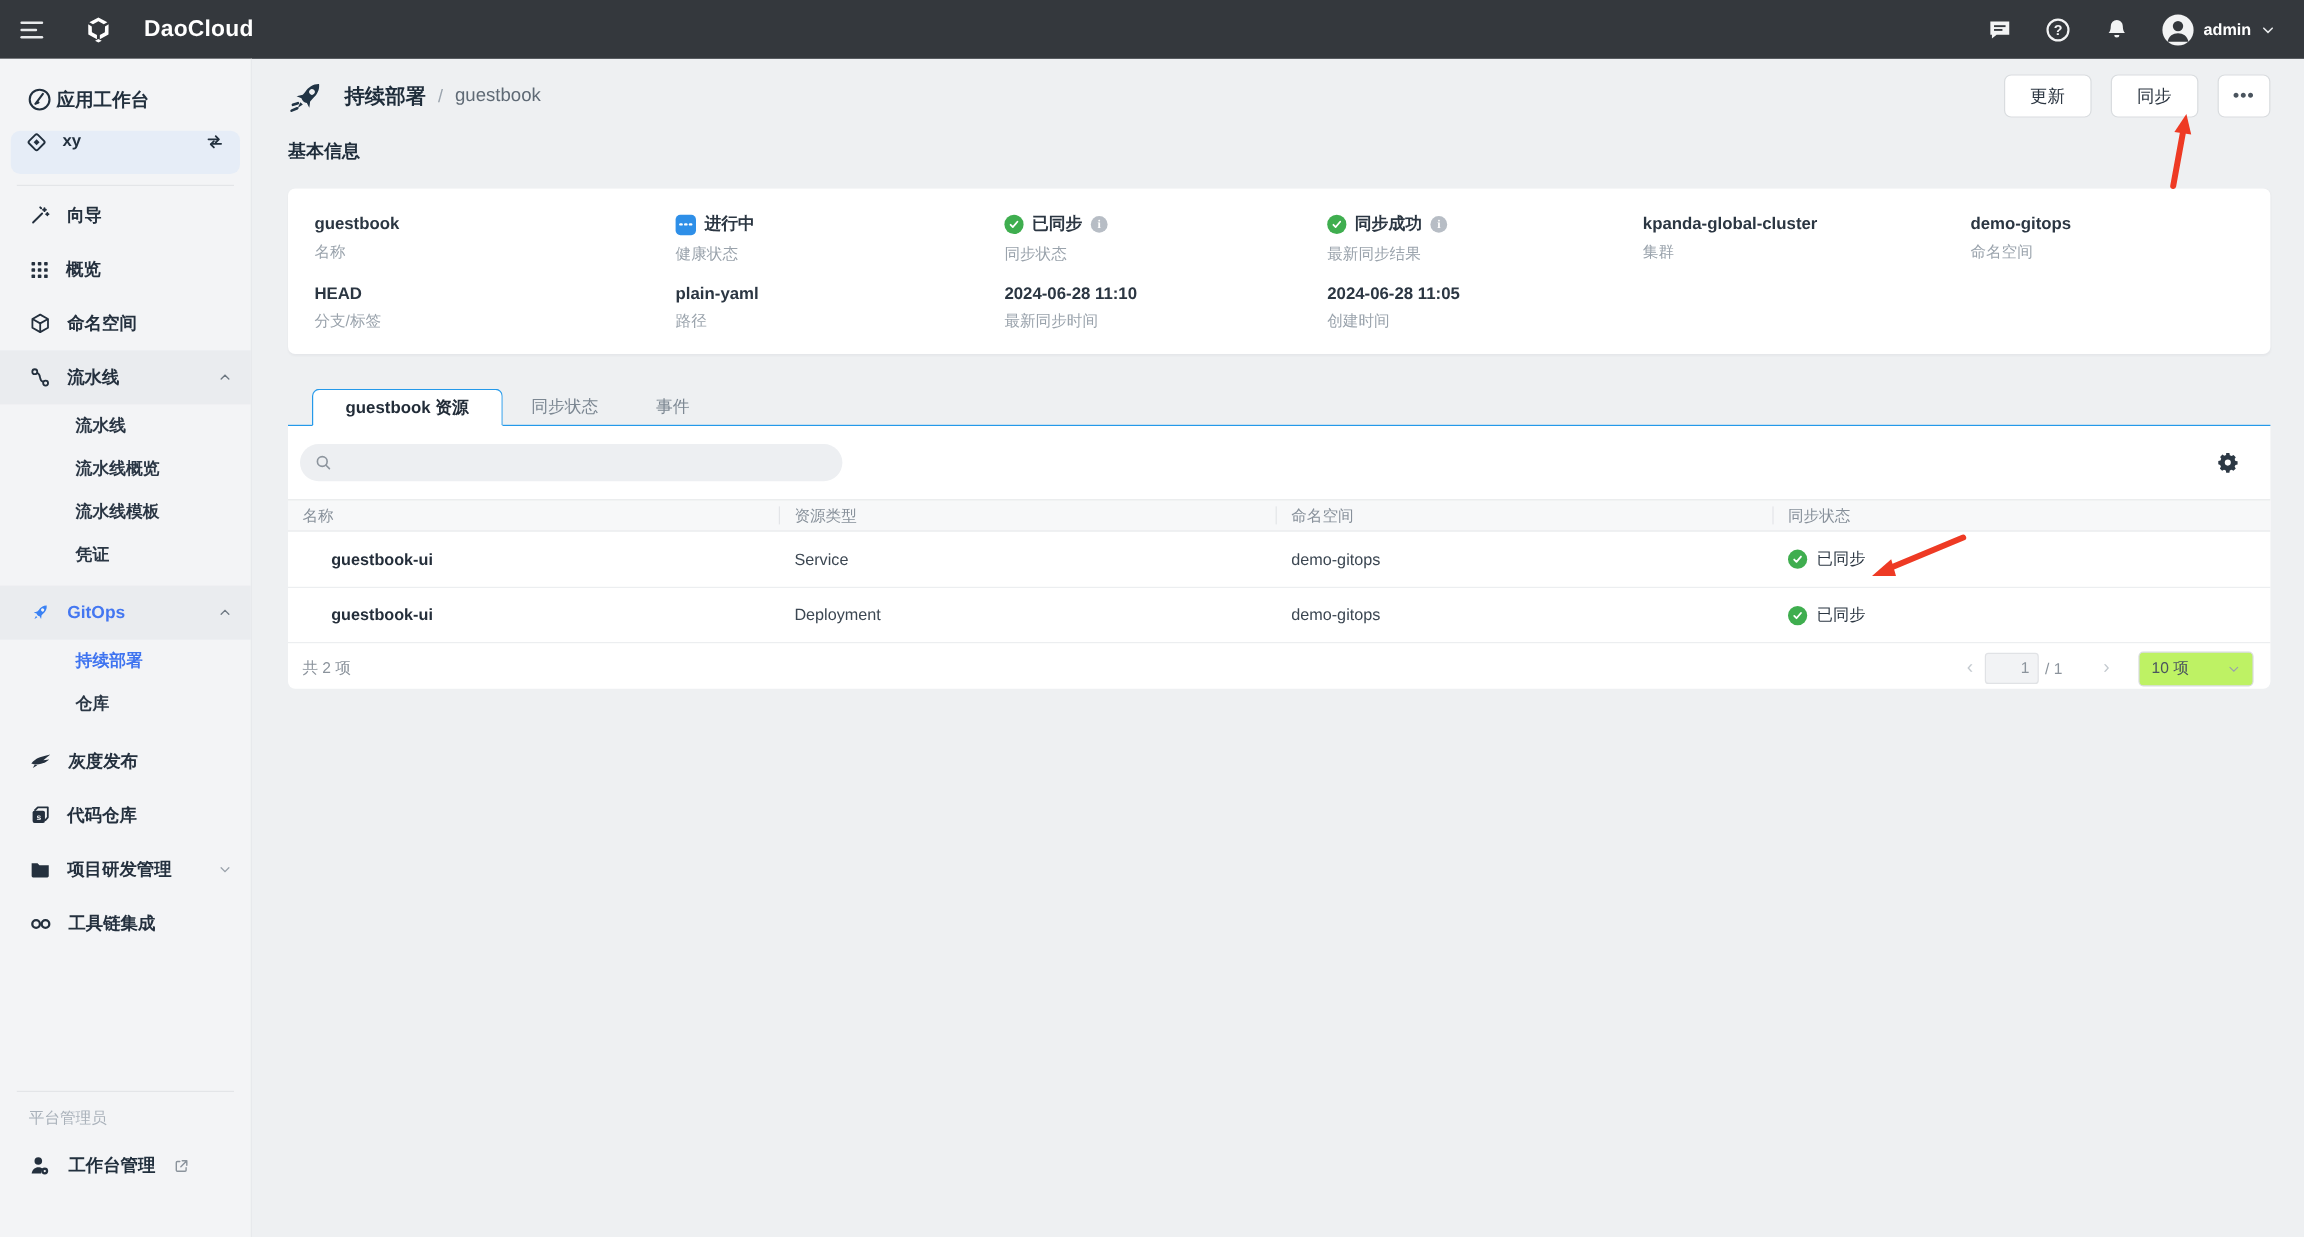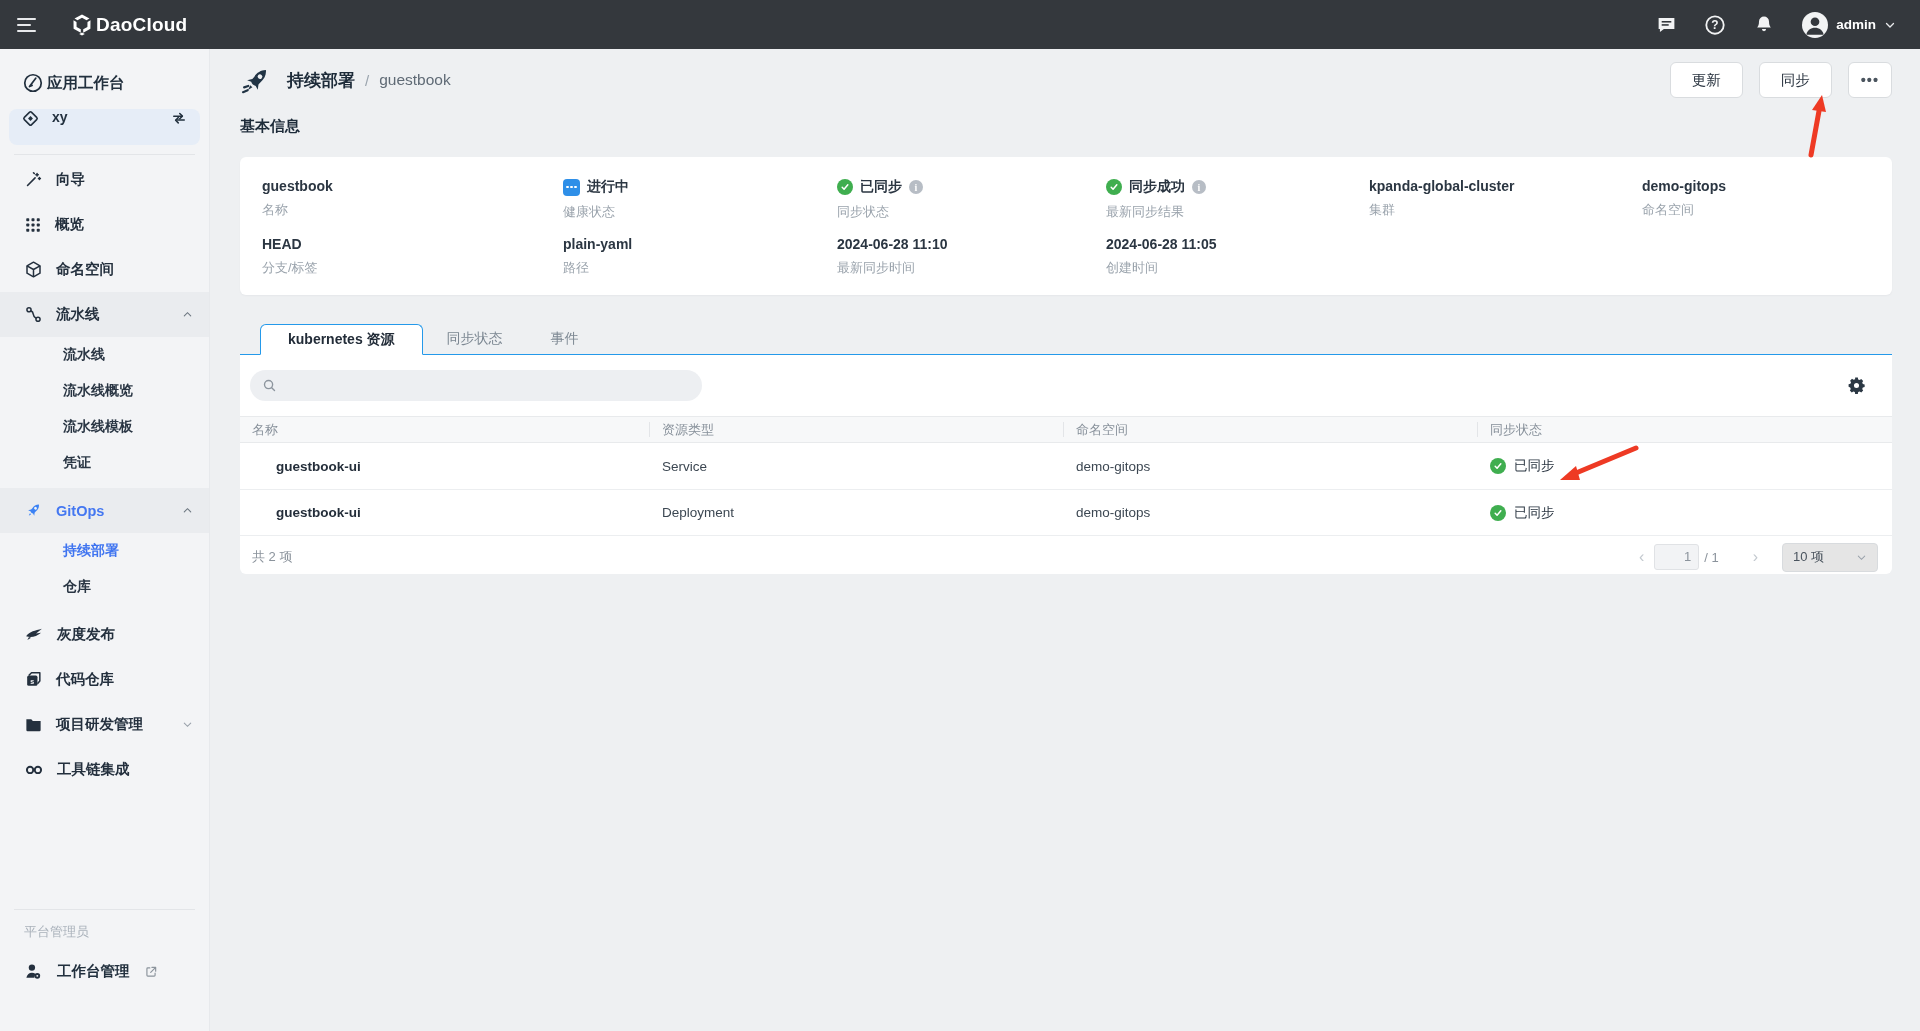--- a/index.html
+++ b/index.html
@@ -5,21 +5,21 @@
   * { margin:0; padding:0; box-sizing:border-box; }
   html,body { width:1920px; height:1031px; overflow:hidden; }
   body { font-family:"Liberation Sans","DejaVu Sans",sans-serif; background:#eef0f2; color:#2b3642; }
   #app { position:relative; width:1920px; height:1031px; }
 
   
   .topbar { position:absolute; left:0; top:0; width:1920px; height:49px; background:#34383d; display:flex; align-items:center; }
   .hamburger { width:52px; height:49px; display:flex; flex-direction:column; justify-content:center; align-items:center; gap:4px; cursor:pointer; }
   .hamburger span { display:block; height:2px; background:#e8eaec; border-radius:1px; }
   .hamburger span:nth-child(1){width:19px;} .hamburger span:nth-child(2){width:14px; align-self:flex-start; margin-left:17px;} .hamburger span:nth-child(3){width:19px;}
-  .brand { display:flex; align-items:center; gap:2px; margin-left:18px; }
+  .brand { display:flex; align-items:center; gap:26px; margin-left:18px; }
   .brand-name { color:#fff; font-size:19px; font-weight:700; letter-spacing:.2px; }
   .topbar-right { margin-left:auto; display:flex; align-items:center; gap:27px; padding-right:24px; }
   .top-icon { width:22px; height:22px; display:flex; align-items:center; justify-content:center; cursor:pointer; }
   .user-chip { display:flex; align-items:center; gap:8px; cursor:pointer; }
   .avatar-circle { width:26px; height:26px; border-radius:50%; background:#f2f3f4; display:flex; align-items:center; justify-content:center; overflow:hidden; }
   .user-name { color:#fff; font-size:13.5px; font-weight:600; }
 
   
   .sidebar { position:absolute; left:0; top:49px; width:210px; height:982px; background:#f3f4f6; border-right:1px solid #e7e9ec; }
   .side-header { display:flex; align-items:center; gap:3px; height:36px; margin:16px 0 0 22px; font-size:15.5px; font-weight:700; color:#22303e; }
@@ -75,21 +75,21 @@
   .tbl-row { height:47px; border-bottom:1px solid #eceef0; display:grid; grid-template-columns:410px 414px 414px auto; align-items:center; font-size:13.5px; color:#3c4752; cursor:pointer; }
   .tbl-row > div { padding-left:12px; }
   .tbl-row .cell-name { font-weight:700; color:#242e3a;padding-left:36px; }
   .cell-status { display:flex; align-items:center; gap:8px; color:#2b3642; }
   .tbl-footer { height:42px; display:flex; align-items:center; padding:0 14px 0 12px; }
   .total-txt { font-size:13px; color:#8b939c; }
   .pager { margin-left:auto; display:flex; align-items:center; gap:0; }
   .pg-chev { color:#c3c9cf; font-size:16px; padding:0 10px; cursor:pointer; }
   .pg-box { width:45px; height:26px; background:#f2f3f5; border:1px solid #e0e2e5; border-radius:3px; text-align:right; padding-right:7px; line-height:24px; font-size:13px; color:#8b939c; }
   .pg-total { font-size:13px; color:#8b939c; margin-left:5px; }
-  .pg-size { width:96px; height:29px; border:1px solid #d8dbde; border-radius:4px; background:#e5e5e5; margin-left:14px; display:flex; align-items:center; padding:0 10px; font-size:13px; color:#4a545e; cursor:pointer; }
+  .pg-size { width:96px; height:29px; border:1px solid #d8dbde; border-radius:4px; background:#bef264; margin-left:14px; display:flex; align-items:center; padding:0 10px; font-size:13px; color:#4a545e; cursor:pointer; }
   .pg-size .caret { margin-left:auto; color:#9aa2ab; }
 
   .annot { position:absolute; pointer-events:none; }
   svg { display:block; }
 </style>
 </head>
 <body>
 
 <div id="app">
 
@@ -408,21 +408,21 @@
       </div>
       <div class="field">
         <div class="val">
             <span>2024-06-28 11:05</span>
           </div>
         <div class="lab">创建时间</div>
       </div>
     </div>
 
     <div class="tabs">
-      <div class="tab active">kubernetes 资源</div>
+      <div class="tab active">guestbook 资源</div>
       <div class="tab">同步状态</div>
       <div class="tab">事件</div>
     </div>
 
     <div class="panel">
       <div class="search-row">
         <div class="search-box">
           <svg width="15" height="15" viewBox="0 0 24 24" fill="none" stroke="#8d959e" stroke-width="2.2" stroke-linecap="round">
             <circle cx="10.5" cy="10.5" r="6.5"></circle>
               <path d="M15.5 15.5 L20 20"></path>

